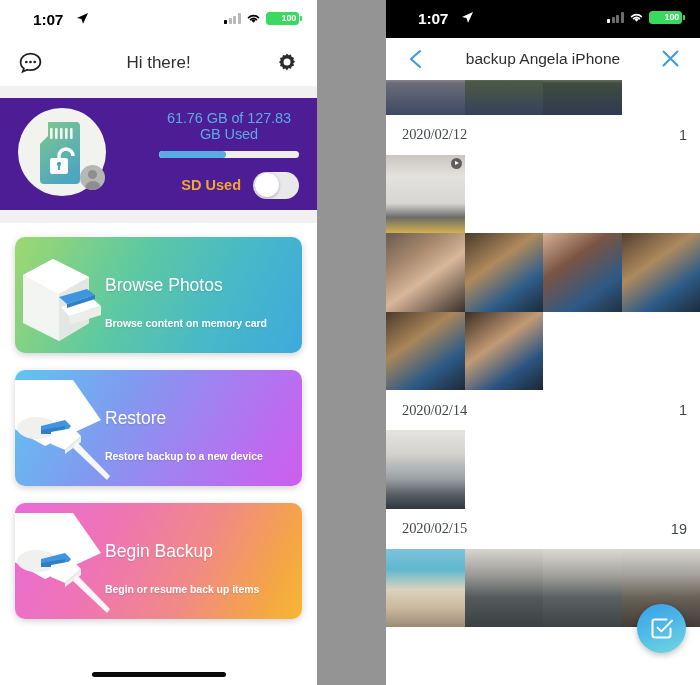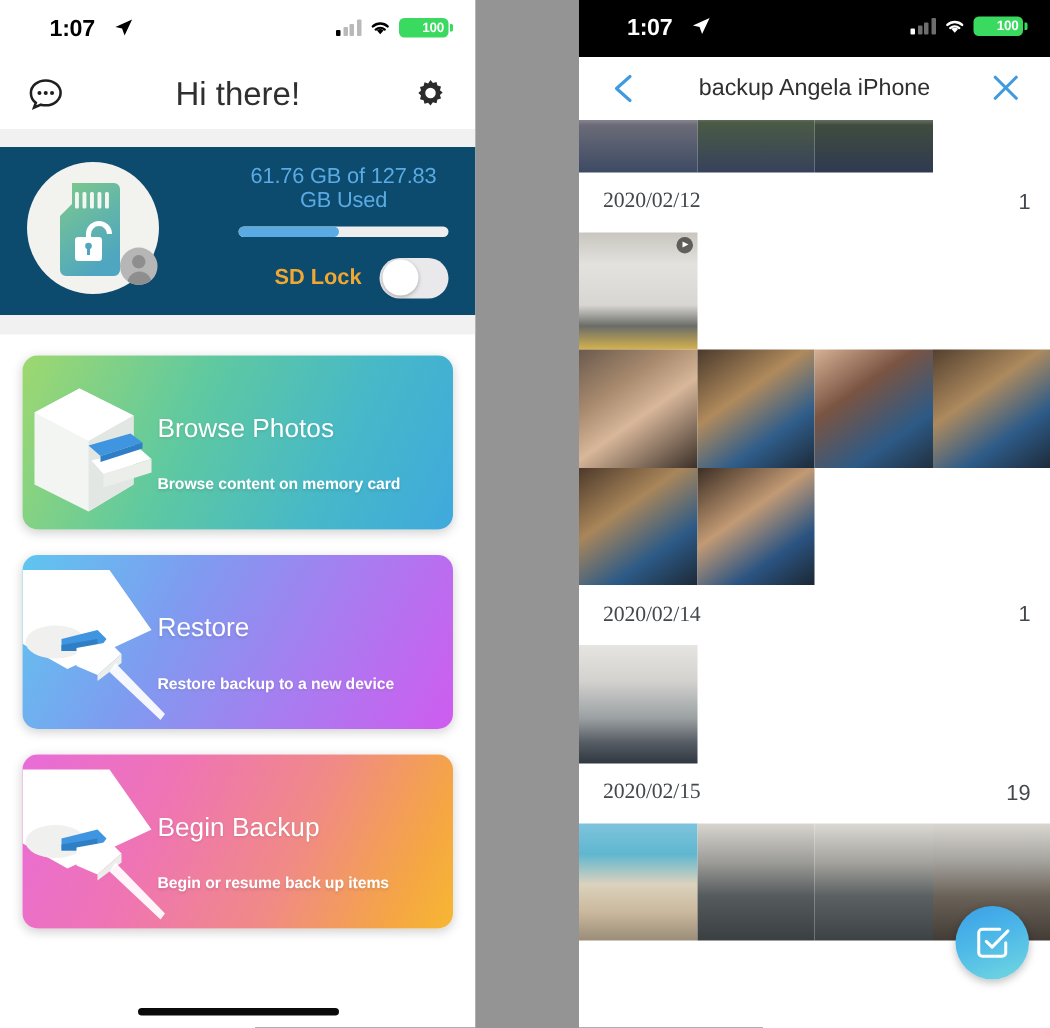--- a/index.html
+++ b/index.html
@@ -42,28 +42,28 @@
   }
   .batt:after{
     content:""; position:absolute; right:-2.5px; top:3.5px;
     width:1.8px; height:5px; background:#3ad95f; border-radius:0 1px 1px 0;
   }
 
   .l-navbar {
     height:46px; background:#fff; position:relative;
     display:flex; align-items:center; justify-content:center;
   }
-  .l-nav-title { font-size:22px; color:#2f2f2f; font-weight:500; }
+  .l-nav-title { font-size:17px; color:#2f2f2f; font-weight:500; }
   .chat-ico { position:absolute; left:18px; top:11px; }
   .gear-ico { position:absolute; right:18px; top:11px; }
   .l-divider { height:12px; background:#f1f1f2; }
 
   
   .storage {
-    background:#0c4a6e; height:112px; position:relative;
+    background:#4c1d95; height:112px; position:relative;
     display:flex; align-items:center;gap:47px;
   }
   .sd-wrap {
     position:relative; width:100px; height:100px; margin-left:12px;
     flex:0 0 auto;
   }
   .sd-circle {
     position:absolute; left:6px; top:4px; width:88px; height:88px;
     border-radius:50%; background:#f2f2ef;
   }
@@ -251,21 +251,21 @@
           <rect x="20" y="43" width="2" height="5" fill="#4ea6c0"></rect>
         </svg>
         <div class="avatar-badge"></div>
       </div>
       <div class="storage-right">
         <div class="storage-used">61.76 GB of 127.83 GB Used</div>
         <div class="bar-track">
           <div class="bar-fill" id="barfill" style="width: 48%;"></div>
         </div>
         <div class="sd-lock-row">
-          <span class="sd-lock-label">SD Lock</span>
+          <span class="sd-lock-label">SD Used</span>
           <div class="toggle">
             <div class="knob"></div>
           </div>
         </div>
       </div>
     </div>
 
     <div class="l-divider2"></div>
 
     <div class="cards">

